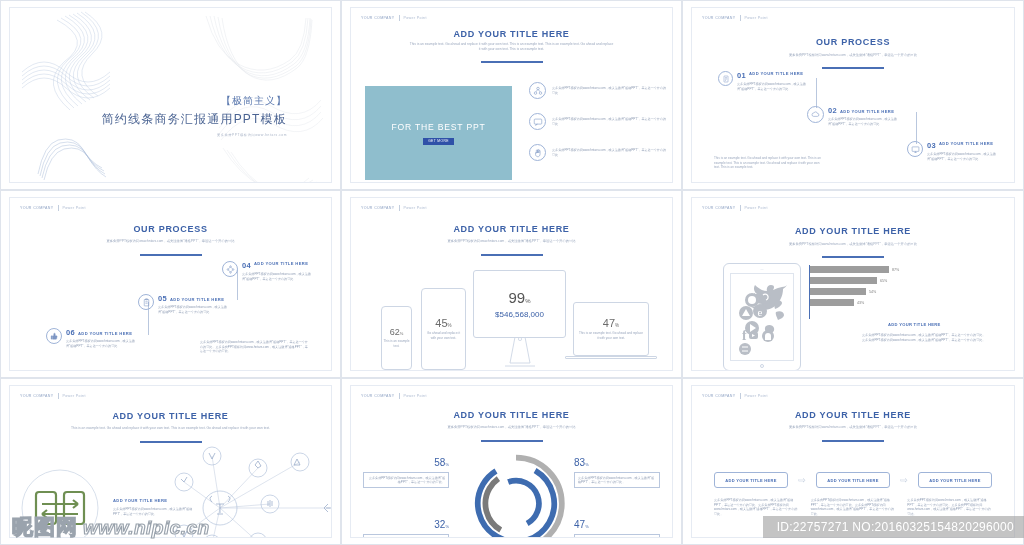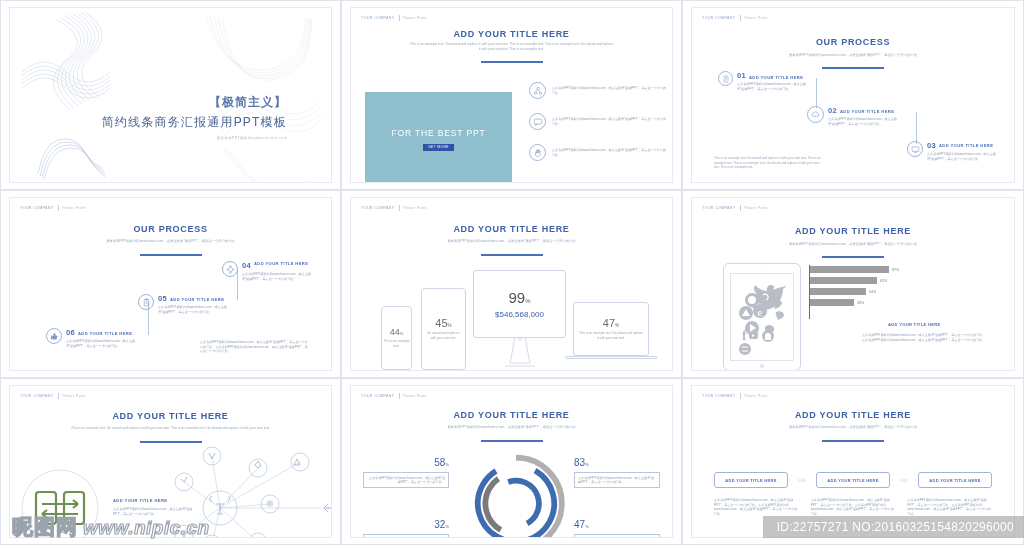--- a/index.html
+++ b/index.html
@@ -67,21 +67,21 @@
   .circ {
     border: .8px solid #9fb4d8; border-radius: 50%;
     display: flex; align-items: center; justify-content: center;
     color: #7e97c4;
   }
   .ln { position: absolute; background: #b9c7de; }
   
   #s1 .inner { background: #fff; }
   .wave { position: absolute; opacity: .65; }
   .t1wrap { position: absolute; left: 0; right: 0; top: 86px; text-align: right; padding-right: 44px; }
-  .t1a { font-size: 12px; color: #5a78ae; letter-spacing: 1px; font-weight: bold; }
+  .t1a { font-size: 10px; color: #5a78ae; letter-spacing: 1px; font-weight: normal; }
   .t1b { font-size: 12px; color: #4a6392; letter-spacing: 1.2px; margin-top: 3px; }
   .t1c { font-size: 3.2px; color: #a8b3c6; letter-spacing: .6px; margin-top: 5px; }
   
   .tealbox {
     position: absolute; background: #8fbecd;
     display: flex; flex-direction: column;
     align-items: center; justify-content: center; gap: 6px;
   }
   .tealbox .bt { color: #fff; font-size: 8.6px; letter-spacing: .8px; }
   .getmore {
@@ -188,21 +188,21 @@
   <div class="slide" id="s2">
     <div class="inner">
       <div class="hdr">
         <span>YOUR COMPANY</span>
         <span class="bar"></span>
         <span class="pp">Power Point</span>
       </div>
       <div class="stitle" style="top:21px">ADD YOUR TITLE HERE</div>
       <div class="ssub" style="top:34px">This is an example text. Go ahead and replace it with your own text. This is an example text. This is an example text. Go ahead and replace it with your own text. This is an example text.</div>
       <div class="uline" style="top:53px"></div>
-      <div class="tealbox" style="left:14px;top:84px;width:147px;height:94px">
+      <div class="tealbox" style="left:14px;top:78px;width:147px;height:94px">
         <div class="bt">FOR THE BEST PPT</div>
         <div class="getmore">GET MORE</div>
       </div>
       <div class="row2" style="left:178px;top:74px;width:140px">
         <div class="circ" style="width:17px;height:17px;flex:0 0 17px">
           <svg width="10" height="10" viewBox="0 0 24 24" fill="none" stroke="#7e97c4" stroke-width="1.4">
             <circle cx="12" cy="6" r="3"></circle>
               <circle cx="6" cy="17" r="3"></circle>
               <circle cx="18" cy="17" r="3"></circle>
             <path d="M11 9l-4 5M13 9l4 5"></path>
@@ -246,21 +246,21 @@
       <div class="ln" style="left:224px;top:104px;width:.8px;height:32px"></div>
 
       <div style="position:absolute;left:26px;top:63px;display:flex;gap:4px;align-items:flex-start">
         <div class="circ" style="width:15px;height:15px;flex:0 0 15px">
           <svg width="8" height="8" viewBox="0 0 24 24" fill="none" stroke="#7e97c4" stroke-width="1.5">
             <rect x="6" y="3" width="12" height="18" rx="1"></rect>
               <path d="M9 8h6M9 12h6M9 16h3"></path>
           </svg>
         </div>
         <div>
-          <div style="display:flex;align-items:flex-end;gap:3px">
+          <div style="display:flex;align-items:flex-start;gap:3px">
             <span class="num">01</span>
             <span class="smcap">ADD YOUR TITLE HERE</span>
           </div>
           <div class="tinyc" style="width:72px;margin-top:2px">更多免费PPT模板访问www.hntars.com，或关注微博“通格PPT”，幸运达一个开心的豆比</div>
         </div>
       </div>
 
       <div style="position:absolute;left:115px;top:98px;display:flex;gap:4px;align-items:flex-start">
         <div class="circ" style="width:17px;height:17px;flex:0 0 17px">
           <svg width="9" height="9" viewBox="0 0 24 24" fill="none" stroke="#7e97c4" stroke-width="1.5">
@@ -277,21 +277,21 @@
       </div>
 
       <div style="position:absolute;left:215px;top:133px;display:flex;gap:4px;align-items:flex-start">
         <div class="circ" style="width:16px;height:16px;flex:0 0 16px">
           <svg width="9" height="9" viewBox="0 0 24 24" fill="none" stroke="#7e97c4" stroke-width="1.5">
             <rect x="3" y="5" width="18" height="12" rx="1"></rect>
               <path d="M9 20h6M12 17v3"></path>
           </svg>
         </div>
         <div>
-          <div style="display:flex;align-items:center;gap:3px">
+          <div style="display:flex;align-items:flex-start;gap:3px">
             <span class="num">03</span>
             <span class="smcap">ADD YOUR TITLE HERE</span>
           </div>
           <div class="tinyc" style="width:72px;margin-top:2px">更多免费PPT模板访问www.hntars.com，或关注微博“通格PPT”，幸运达一个开心的豆比</div>
         </div>
       </div>
 
       <div class="tiny" style="position:absolute;left:22px;top:148px;width:110px">This is an example text. Go ahead and replace it with your own text. This is an example text. This is an example text. Go ahead and replace it with your own text. This is an example text.</div>
     </div>
   </div>
@@ -371,21 +371,21 @@
       <div class="hdr">
         <span>YOUR COMPANY</span>
         <span class="bar"></span>
         <span class="pp">Power Point</span>
       </div>
       <div class="stitle" style="top:26px">ADD YOUR TITLE HERE</div>
       <div class="ssub" style="top:41px">更多免费PPT模板访问www.hntars.com，或关注微博“通格PPT”，幸运达一个开心的豆比</div>
       <div class="uline" style="top:56px"></div>
 
       <div style="position:absolute;left:30px;top:108px;width:31px;height:64px;border:.8px solid #cdd6e4;border-radius:4px;display:flex;flex-direction:column;align-items:center;justify-content:center">
-        <div style="font-size:9px;color:#6b6b6b"><span>44</span><span style="font-size:4px">%</span></div>
+        <div style="font-size:9px;color:#6b6b6b"><span>62</span><span style="font-size:4px">%</span></div>
         <div class="tiny" style="text-align:center;width:26px;margin-top:2px">This is an example text.</div>
       </div>
 
       <div style="position:absolute;left:70px;top:90px;width:45px;height:82px;border:.8px solid #cdd6e4;border-radius:4px;display:flex;flex-direction:column;align-items:center;justify-content:center">
         <div style="font-size:11px;color:#6b6b6b"><span>45</span><span style="font-size:4.5px">%</span></div>
         <div class="tiny" style="text-align:center;width:38px;margin-top:2px">Go ahead and replace it with your own text.</div>
       </div>
 
       <div style="position:absolute;left:122px;top:72px;width:93px;height:68px;border:.9px solid #cdd6e4;border-radius:3px;display:flex;flex-direction:column;align-items:center;justify-content:center;background:#fff;z-index:3">
         <div style="font-size:15px;color:#555"><span>99</span><span style="font-size:6px">%</span></div>

